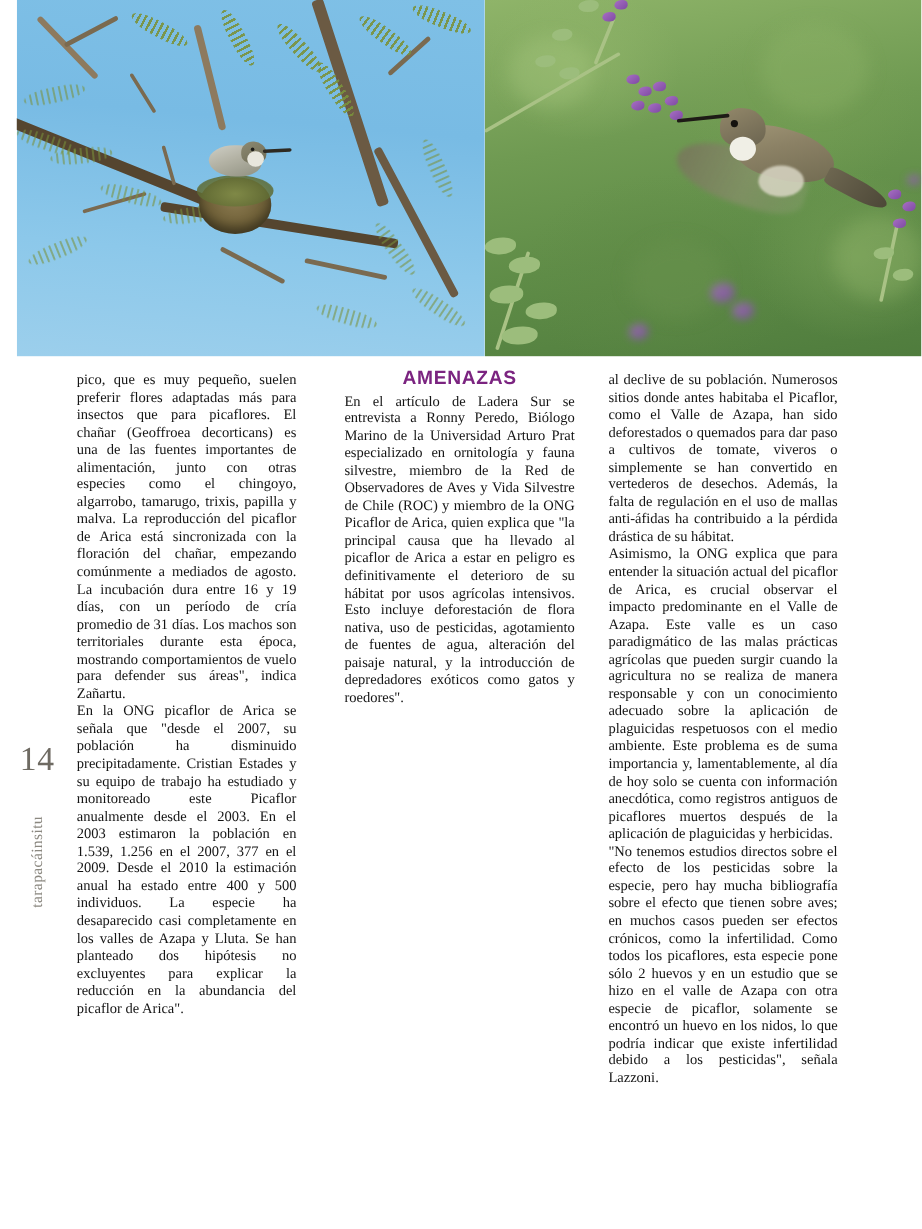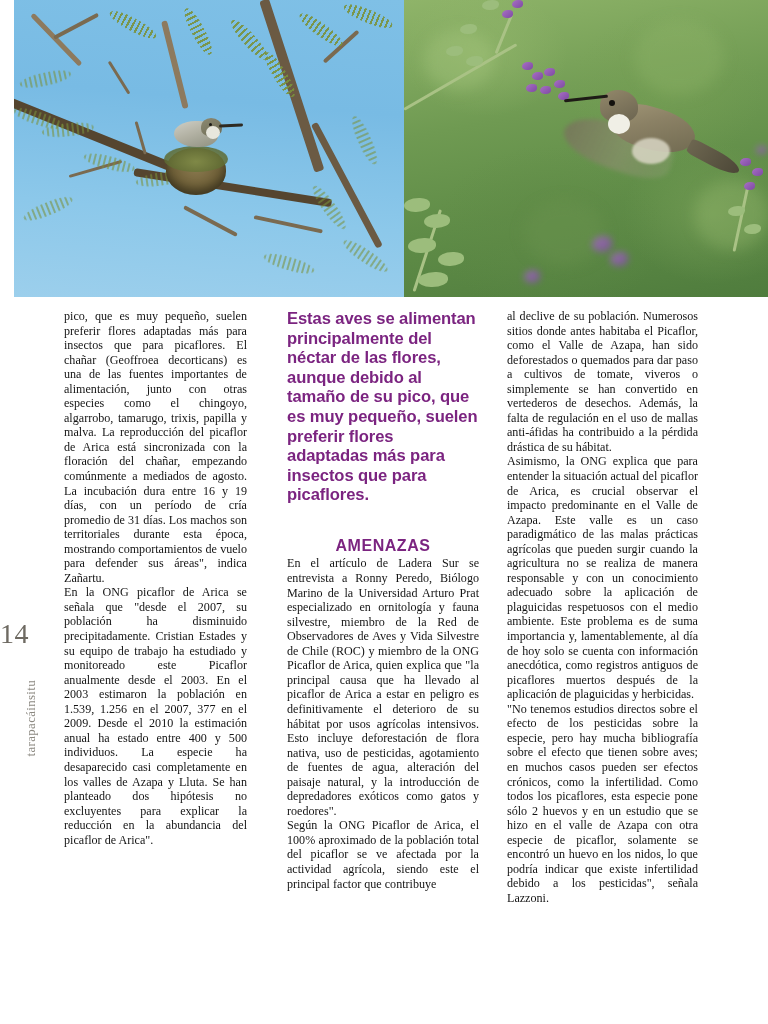--- a/index.html
+++ b/index.html
@@ -215,20 +215,21 @@
     background:linear-gradient(100deg,#6d6650 0%, #4c4737 100%);
     border-radius:20% 60% 60% 20%;
     transform:rotate(28deg);
   }
 
   
   .folio {
     position:absolute;
     left:0; top:620px;
     width:62px;
+    text-align:center;
   }
   .folio-number {
     font-family:"Liberation Serif", serif;
     font-size:28px;
     color:#6e6a62;
     line-height:1;
     letter-spacing:.5px;
   }
   .folio-vertical {
     position:absolute;
@@ -403,24 +404,22 @@
   </div>
 
   <div class="columns">
 
     <div class="col col-1">
       <p>pico, que es muy pequeño, suelen preferir flores adaptadas más para insectos que para picaflores. El chañar (Geoffroea decorticans) es una de las fuentes importantes de alimentación, junto con otras especies como el chingoyo, algarrobo, tamarugo, trixis, papilla y malva. La reproducción del picaflor de Arica está sincronizada con la floración del chañar, empezando comúnmente a mediados de agosto. La incubación dura entre 16 y 19 días, con un período de cría promedio de 31 días. Los machos son territoriales durante esta época, mostrando comportamientos de vuelo para defender sus áreas", indica Zañartu.</p>
       <p>En la ONG picaflor de Arica se señala que "desde el 2007, su población ha disminuido precipitadamente. Cristian Estades y su equipo de trabajo ha estudiado y monitoreado este Picaflor anualmente desde el 2003. En el 2003 estimaron la población en 1.539, 1.256 en el 2007, 377 en el 2009. Desde el 2010 la estimación anual ha estado entre 400 y 500 individuos. La especie ha desaparecido casi completamente en los valles de Azapa y Lluta. Se han planteado dos hipótesis no excluyentes para explicar la reducción en la abundancia del picaflor de Arica".</p>
     </div>
 
     <div class="col col-2">
-      <div class="pullquote">Estas aves se alimentan principalmente del néctar de las flores, aunque debido al tamaño de su pico, que es muy pequeño, suelen preferir flores adaptadas más para insectos que para picaflores.</div>
       <div class="section-heading">AMENAZAS</div>
       <p>En el artículo de Ladera Sur se entrevista a Ronny Peredo, Biólogo Marino de la Universidad Arturo Prat especializado en ornitología y fauna silvestre, miembro de la Red de Observadores de Aves y Vida Silvestre de Chile (ROC) y miembro de la ONG Picaflor de Arica, quien explica que "la principal causa que ha llevado al picaflor de Arica a estar en peligro es definitivamente el deterioro de su hábitat por usos agrícolas intensivos. Esto incluye deforestación de flora nativa, uso de pesticidas, agotamiento de fuentes de agua, alteración del paisaje natural, y la introducción de depredadores exóticos como gatos y roedores".</p>
-      <p>Según la ONG Picaflor de Arica, el 100% aproximado de la población total del picaflor se ve afectada por la actividad agrícola, siendo este el principal factor que contribuye</p>
     </div>
 
     <div class="col col-3">
       <p>al declive de su población. Numerosos sitios donde antes habitaba el Picaflor, como el Valle de Azapa, han sido deforestados o quemados para dar paso a cultivos de tomate, viveros o simplemente se han convertido en vertederos de desechos. Además, la falta de regulación en el uso de mallas anti-áfidas ha contribuido a la pérdida drástica de su hábitat.</p>
       <p>Asimismo, la ONG explica que para entender la situación actual del picaflor de Arica, es crucial observar el impacto predominante en el Valle de Azapa. Este valle es un caso paradigmático de las malas prácticas agrícolas que pueden surgir cuando la agricultura no se realiza de manera responsable y con un conocimiento adecuado sobre la aplicación de plaguicidas respetuosos con el medio ambiente. Este problema es de suma importancia y, lamentablemente, al día de hoy solo se cuenta con información anecdótica, como registros antiguos de picaflores muertos después de la aplicación de plaguicidas y herbicidas.</p>
       <p>"No tenemos estudios directos sobre el efecto de los pesticidas sobre la especie, pero hay mucha bibliografía sobre el efecto que tienen sobre aves; en muchos casos pueden ser efectos crónicos, como la infertilidad. Como todos los picaflores, esta especie pone sólo 2 huevos y en un estudio que se hizo en el valle de Azapa con otra especie de picaflor, solamente se encontró un huevo en los nidos, lo que podría indicar que existe infertilidad debido a los pesticidas", señala Lazzoni.</p>
     </div>
 
   </div>
 </div>

